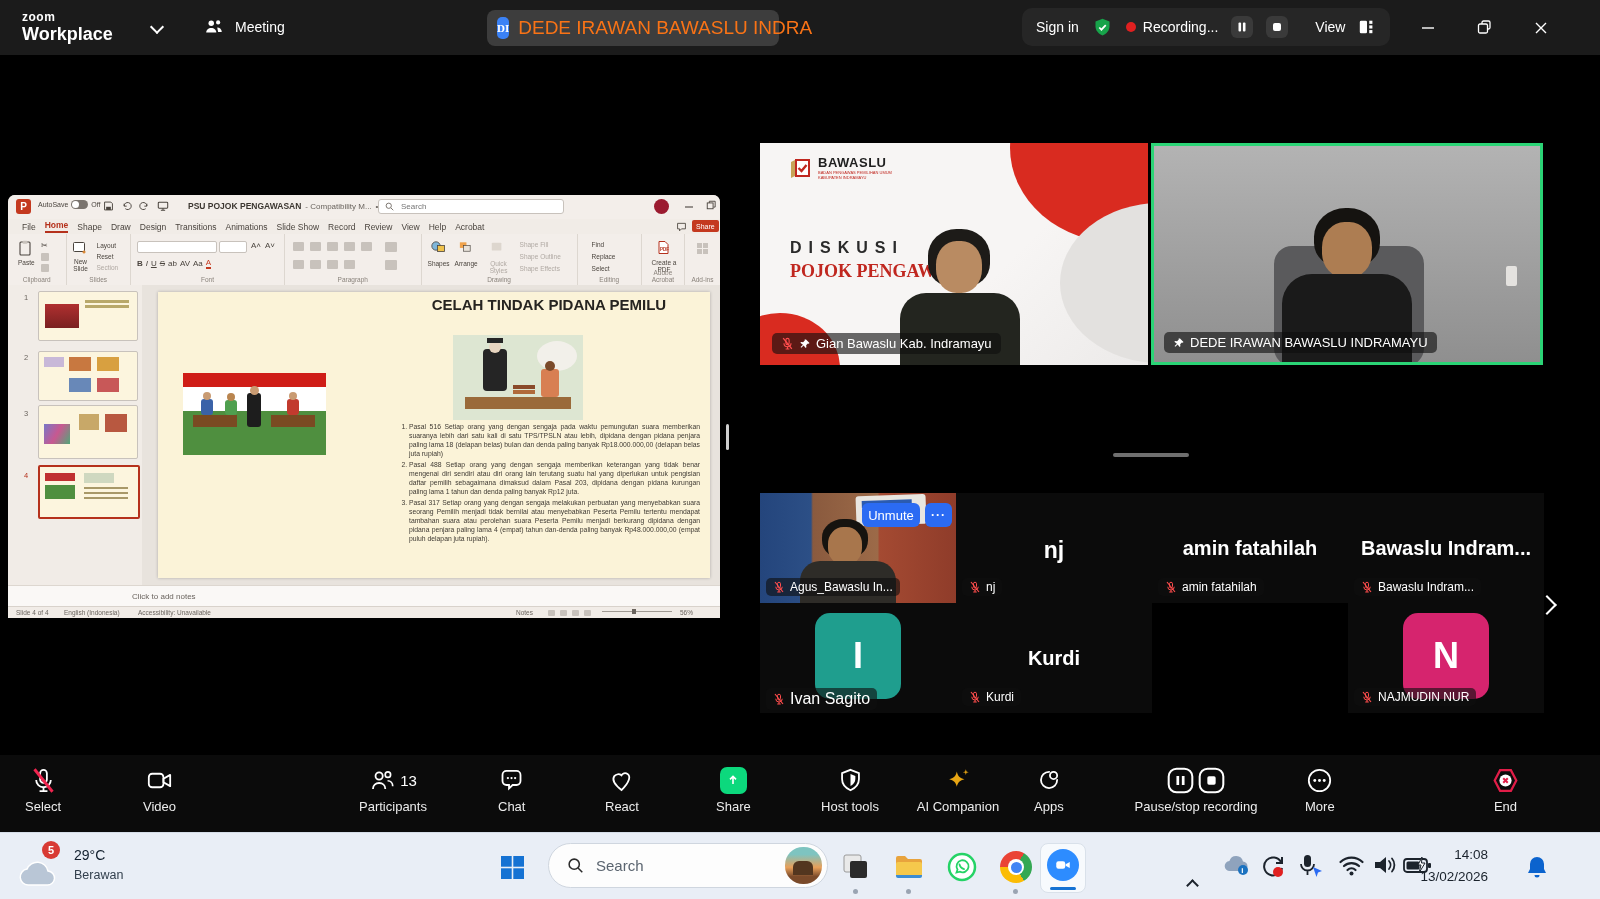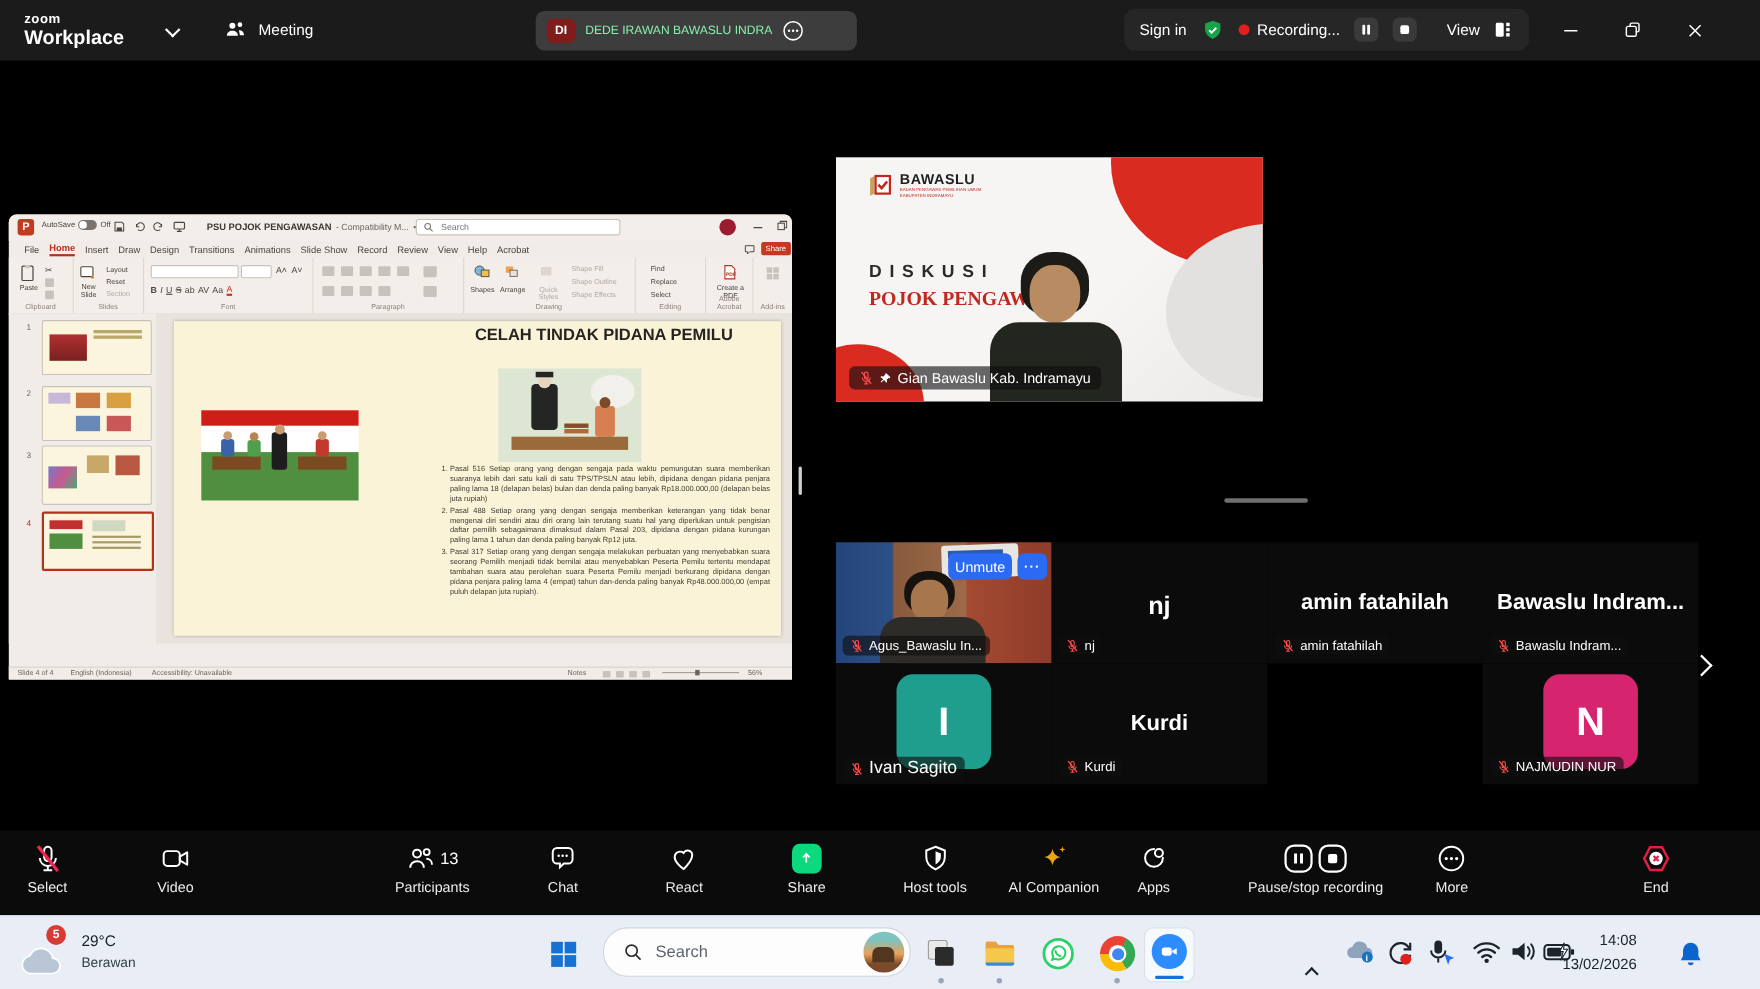--- a/index.html
+++ b/index.html
@@ -12,22 +12,22 @@
   #ztitle{position:absolute;left:0;top:0;width:1600px;height:55px;background:#1b1b1b;}
   .zlogo{color:#fff;line-height:1;}
   .zlogo .t{font-size:12px;font-weight:bold;letter-spacing:.5px;}
   .zlogo .b{font-size:18px;font-weight:bold;margin-top:2px;}
   .chev{display:inline-block;width:8px;height:8px;border-left:2px solid #fff;border-top:2px solid #fff;}
   .chev.down{transform:rotate(225deg);}
   .chev.up{transform:rotate(45deg);}
   .chev.right{transform:rotate(135deg);}
   .ztab{color:#fff;font-size:14px;}
   #zpill{position:absolute;left:487px;top:10px;width:292px;height:36px;background:#3d3d3d;border-radius:8px;display:flex;align-items:center;padding:0 10px;box-sizing:border-box;}
-  #dibadge{width:26px;height:22px;background:#7f1d1d;border-radius:5px;color:#fff;font-size:11px;font-weight:bold;display:flex;align-items:center;justify-content:center;margin-right:9px;}
-  #ztitle-text{color:#86efac;font-size:11px;white-space:nowrap;}
+  #dibadge{width:26px;height:22px;background:#3b82f6;border-radius:5px;color:#fff;font-size:11px;font-weight:bold;display:flex;align-items:center;justify-content:center;margin-right:9px;font-family:Liberation Serif, serif;}
+  #ztitle-text{color:#f97316;font-size:19px;white-space:nowrap;}
   #zright{position:absolute;left:1022px;top:8px;height:38px;background:#262626;border-radius:10px;display:flex;align-items:center;padding:0 14px;gap:13px;}
   .zr-text{color:#fff;font-size:14px;}
   .minibtn{width:22px;height:22px;background:#3a3a3a;border-radius:6px;display:flex;align-items:center;justify-content:center;}
   .winctl{position:absolute;top:0;width:46px;height:55px;display:flex;align-items:center;justify-content:center;}
 
   
   #ppt{position:absolute;left:8px;top:195px;width:712px;height:422px;background:#f1ece7;border-radius:7px 7px 0 0;font-family:"Liberation Sans",sans-serif;}
   #ppt-titlebar{position:absolute;left:0;top:0;width:712px;height:24px;background:#f3eeea;border-radius:7px 7px 0 0;}
   #ppt-menu{position:absolute;left:0;top:24px;width:712px;height:15px;}
   .pmenu{font-size:8.5px;color:#4a443e;margin-right:9px;cursor:pointer;}
@@ -204,21 +204,21 @@
         </svg>
       <svg class="abs" style="left:698px;top:5px" width="10" height="10" viewBox="0 0 12 12">
           <rect x="1.5" y="3.5" width="7" height="7" fill="none" stroke="#4a443e" stroke-width="1.1"></rect>
           <path d="M4 3.5V1.5h7v7H9" fill="none" stroke="#4a443e" stroke-width="1.1"></path>
         </svg>
     </div>
 
     <div id="ppt-menu" class="flex" style="padding-left:14px">
       <span class="pmenu">File</span>
       <span class="pmenu active">Home</span>
-      <span class="pmenu">Insert</span>
+      <span class="pmenu">Shape</span>
       <span class="pmenu">Draw</span>
       <span class="pmenu">Design</span>
       <span class="pmenu">Transitions</span>
       <span class="pmenu">Animations</span>
       <span class="pmenu">Slide Show</span>
       <span class="pmenu">Record</span>
       <span class="pmenu">Review</span>
       <span class="pmenu">View</span>
       <span class="pmenu">Help</span>
       <span class="pmenu">Acrobat</span>
@@ -394,20 +394,23 @@
         <div id="sl-items">
           <ol>
             <li>Pasal 516 Setiap orang yang dengan sengaja pada waktu pemungutan suara memberikan suaranya lebih dari satu kali di satu TPS/TPSLN atau lebih, dipidana dengan pidana penjara paling lama 18 (delapan belas) bulan dan denda paling banyak Rp18.000.000,00 (delapan belas juta rupiah)</li>
             <li>Pasal 488 Setiap orang yang dengan sengaja memberikan keterangan yang tidak benar mengenai diri sendiri atau diri orang lain terutang suatu hal yang diperlukan untuk pengisian daftar pemilih sebagaimana dimaksud dalam Pasal 203, dipidana dengan pidana kurungan paling lama 1 tahun dan denda paling banyak Rp12 juta.</li>
             <li>Pasal 317 Setiap orang yang dengan sengaja melakukan perbuatan yang menyebabkan suara seorang Pemilih menjadi tidak bernilai atau menyebabkan Peserta Pemilu tertentu mendapat tambahan suara atau perolehan suara Peserta Pemilu menjadi berkurang dipidana dengan pidana penjara paling lama 4 (empat) tahun dan-denda paling banyak Rp48.000.000,00 (empat puluh delapan juta rupiah).</li>
           </ol>
         </div>
       </div>
     </div>
 
+    <div id="ppt-notes">
+      <span class="abs" style="left:124px;top:6px;font-size:8px;color:#6a645e">Click to add notes</span>
+    </div>
     <div id="ppt-status">
       <span class="abs stitem" style="left:8px;top:2px">Slide 4 of 4</span>
       <span class="abs stitem" style="left:56px;top:2px">English (Indonesia)</span>
       <span class="abs stitem" style="left:130px;top:2px">Accessibility: Unavailable</span>
       <span class="abs" style="left:508px;top:2px">Notes</span>
       <span class="abs micon" style="left:540px;top:3px;width:7px;height:6px"></span>
       <span class="abs micon" style="left:552px;top:3px;width:7px;height:6px"></span>
       <span class="abs micon" style="left:564px;top:3px;width:7px;height:6px"></span>
       <span class="abs micon" style="left:576px;top:3px;width:7px;height:6px"></span>
       <span class="abs" style="left:594px;top:4px;width:70px;height:1px;background:#a09a93"></span>
@@ -446,20 +449,33 @@
           <path d="M12 18v4M8.5 22h7" stroke="#FF4D4D" stroke-width="2"></path>
           <line x1="4" y1="2" x2="20" y2="22" stroke="#FF4D4D" stroke-width="2.4"></line>
         </svg>
       <svg width="12" height="12" viewBox="0 0 24 24">
           <path d="M14 3l7 7-1.5 1.5-1.8-.4-3.4 3.4.5 4-1.5 1.5-4-5.2-4.8 4.7-1.3-1.3 4.7-4.8-5.2-4 1.5-1.5 4 .5 3.4-3.4-.4-1.8z" fill="#fff"></path>
         </svg>
       <span>Gian Bawaslu Kab. Indramayu</span>
     </div>
   </div>
 
+  <div class="vtile" style="left:1151px;top:143px;width:386px;height:216px;background:linear-gradient(#b3b3b3,#8f8f8f);border:3px solid #2BD476">
+    <div class="abs" style="left:120px;top:100px;width:150px;height:120px;border-radius:18px;background:#5a5a5c"></div>
+    <div class="abs" style="left:160px;top:62px;width:66px;height:60px;border-radius:48% 48% 42% 42%;background:#151310"></div>
+    <div class="abs" style="left:168px;top:76px;width:50px;height:56px;border-radius:45%;background:#ad7d52"></div>
+    <div class="abs" style="left:128px;top:128px;width:130px;height:90px;border-radius:30px 30px 0 0;background:#1a1a1a"></div>
+    <div class="abs" style="left:352px;top:120px;width:11px;height:20px;background:#e4e2df;border-radius:2px"></div>
+    <div class="pill" style="left:10px;top:186px">
+      <svg width="12" height="12" viewBox="0 0 24 24">
+          <path d="M14 3l7 7-1.5 1.5-1.8-.4-3.4 3.4.5 4-1.5 1.5-4-5.2-4.8 4.7-1.3-1.3 4.7-4.8-5.2-4 1.5-1.5 4 .5 3.4-3.4-.4-1.8z" fill="#fff"></path>
+        </svg>
+      <span>DEDE IRAWAN BAWASLU INDRAMAYU</span>
+    </div>
+  </div>
 
   <div class="abs" style="left:1113px;top:453px;width:76px;height:4px;background:#6f6f6f;border-radius:2px"></div>
 
   <div class="vcell" style="left:760px;top:493px">
     <div class="abs" style="left:0;top:0;width:196px;height:110px;background:linear-gradient(90deg,#24457c 0%,#2c4f86 26%,#8a5a3e 27%,#9c6a48 60%,#a44a32 61%,#8f3c2a 100%)"></div>
     <div class="abs" style="left:96px;top:2px;width:70px;height:30px;background:#e9e6e0;border-radius:3px;transform:rotate(-2deg)">
       <div class="abs" style="left:6px;top:5px;width:50px;height:7px;background:#2b5bb0"></div>
       <div class="abs" style="left:6px;top:16px;width:36px;height:5px;background:#7aa0d8"></div>
     </div>
     <div class="abs" style="left:62px;top:26px;width:46px;height:40px;border-radius:46%;background:#16130f"></div>

